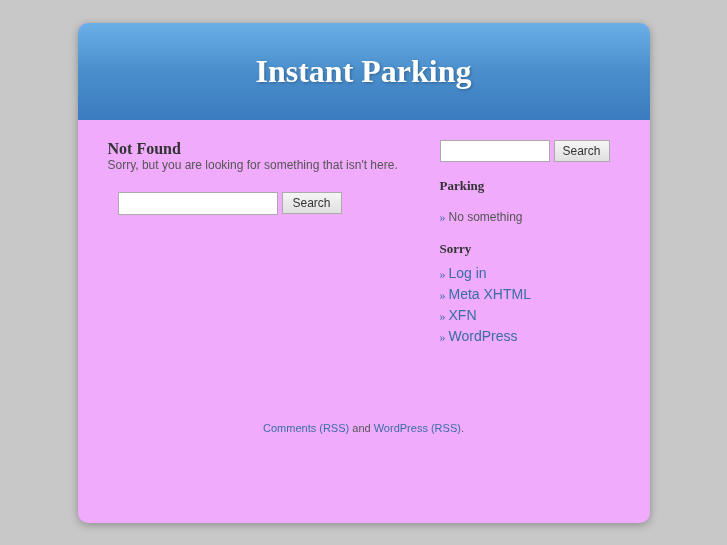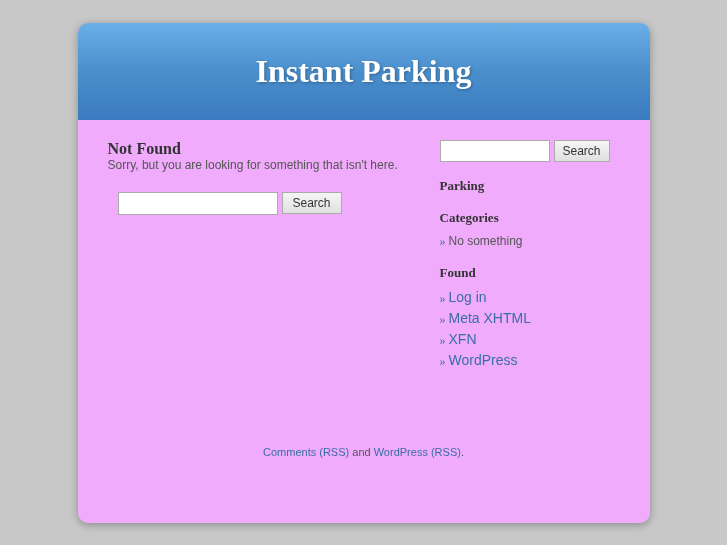--- a/index.html
+++ b/index.html
@@ -207,29 +207,28 @@
       <form class="sidebar-search-form">
         <input type="text" class="sidebar-search-input" placeholder="" style="">
         <button type="submit" class="sidebar-search-button">Search</button>
       </form>
 
       <div class="sidebar-section">
         <div class="sidebar-section-title">Parking</div>
       </div>
 
       <div class="sidebar-section">
-        <div class="sidebar-section-title">Categories</div>
         <div class="sidebar-item-row">
           <span class="bullet">»</span>
           <span class="no-categories">No something</span>
         </div>
       </div>
 
       <div class="sidebar-section">
-        <div class="sidebar-section-title">Found</div>
+        <div class="sidebar-section-title">Sorry</div>
 
         <div class="sidebar-item-row">
           <span class="bullet">»</span>
           <a href="#" class="sidebar-link">Log in</a>
         </div>
         <div class="sidebar-item-row">
           <span class="bullet">»</span>
           <a href="#" class="sidebar-link">Meta XHTML</a>
         </div>
         <div class="sidebar-item-row">

